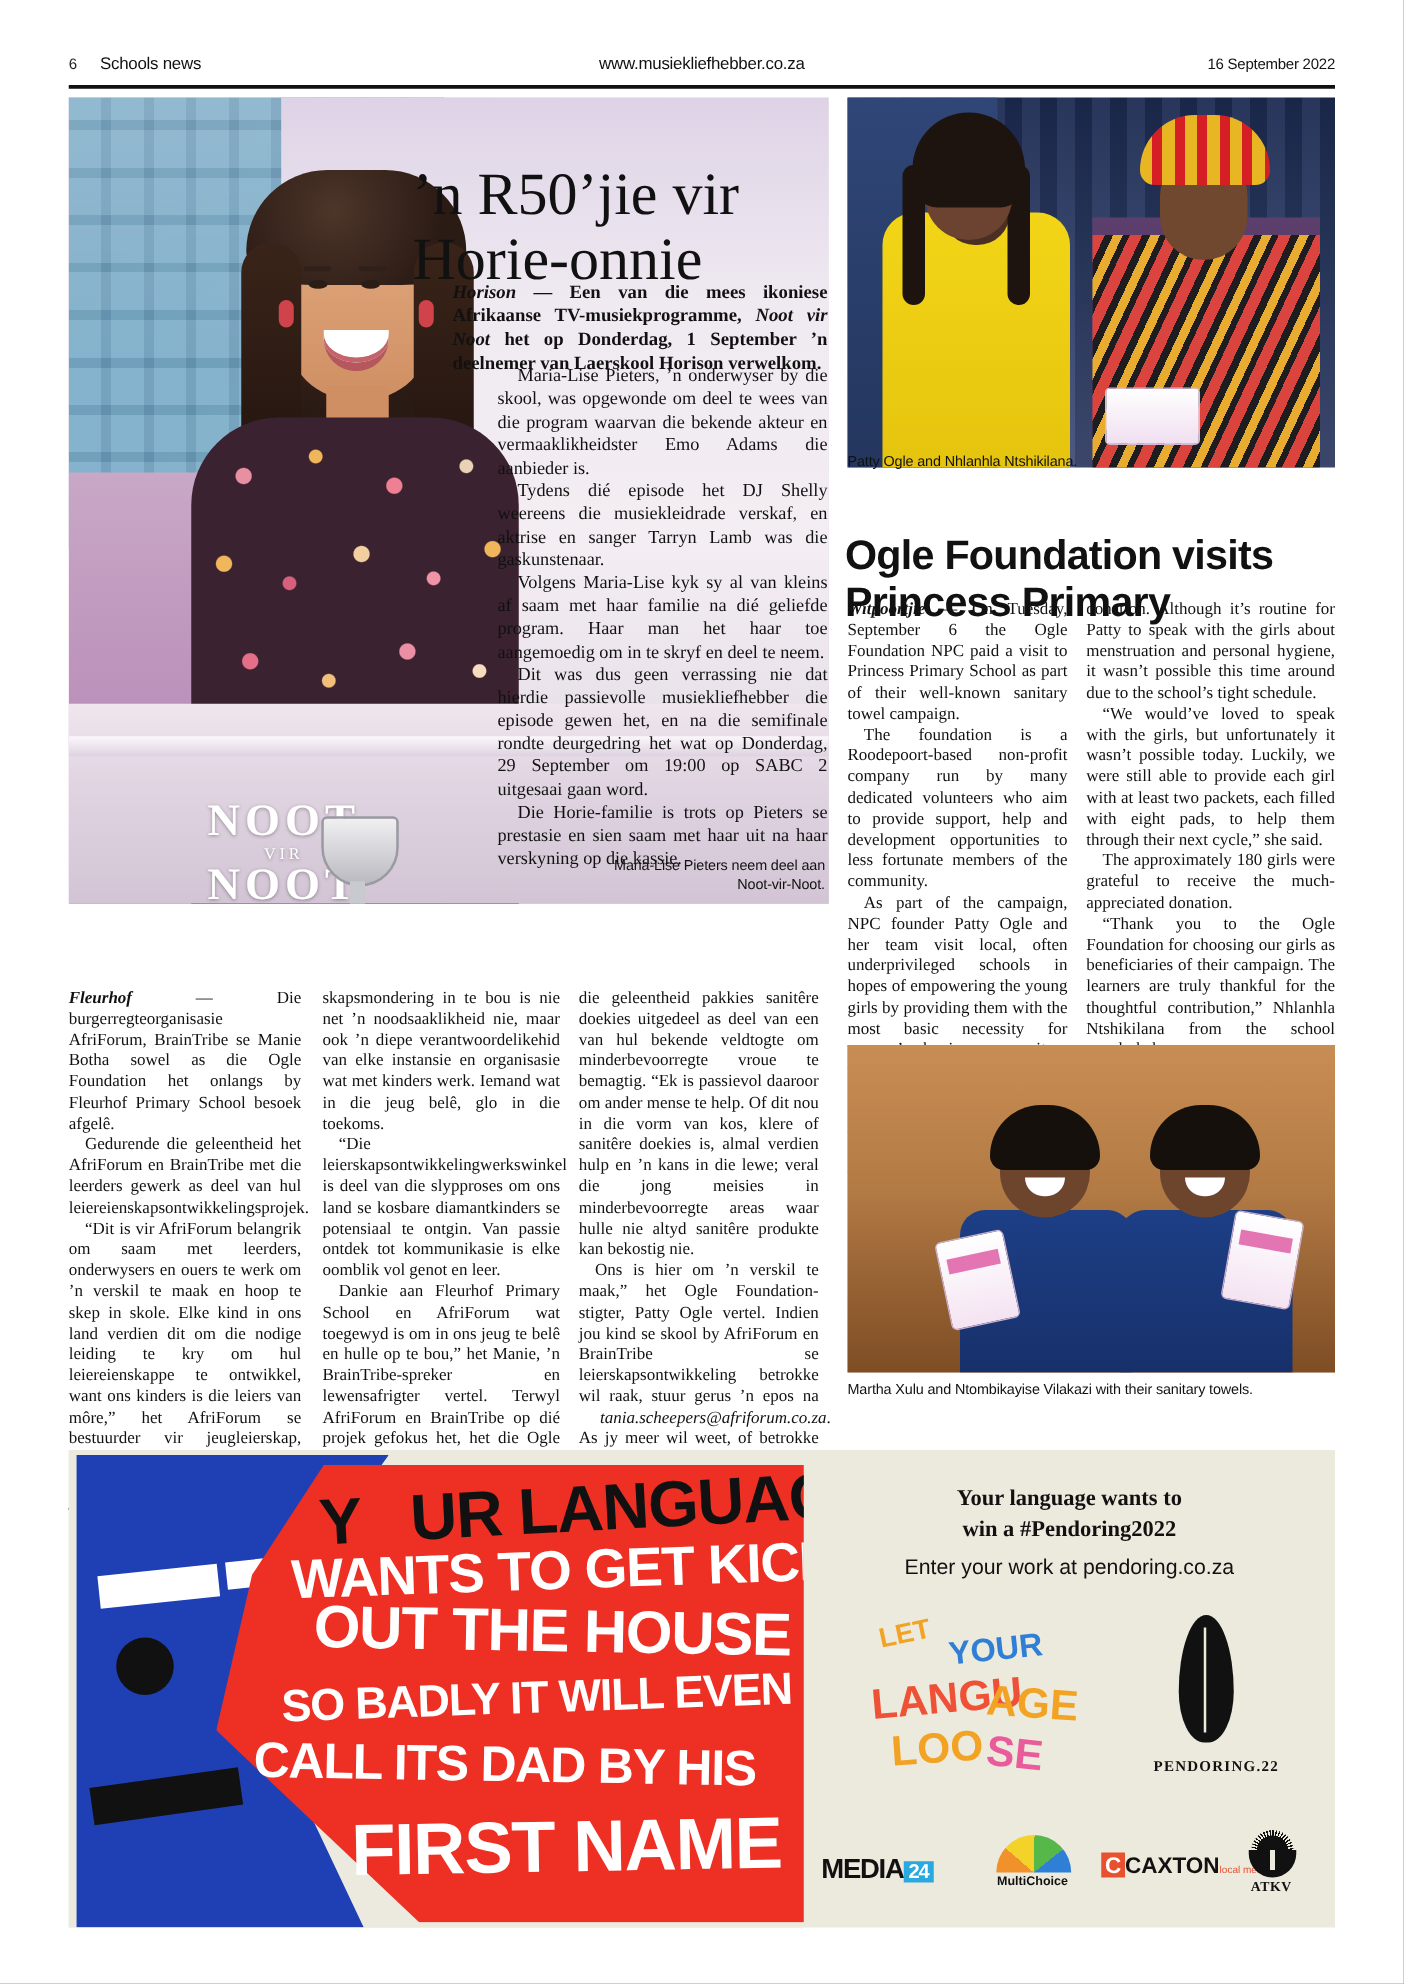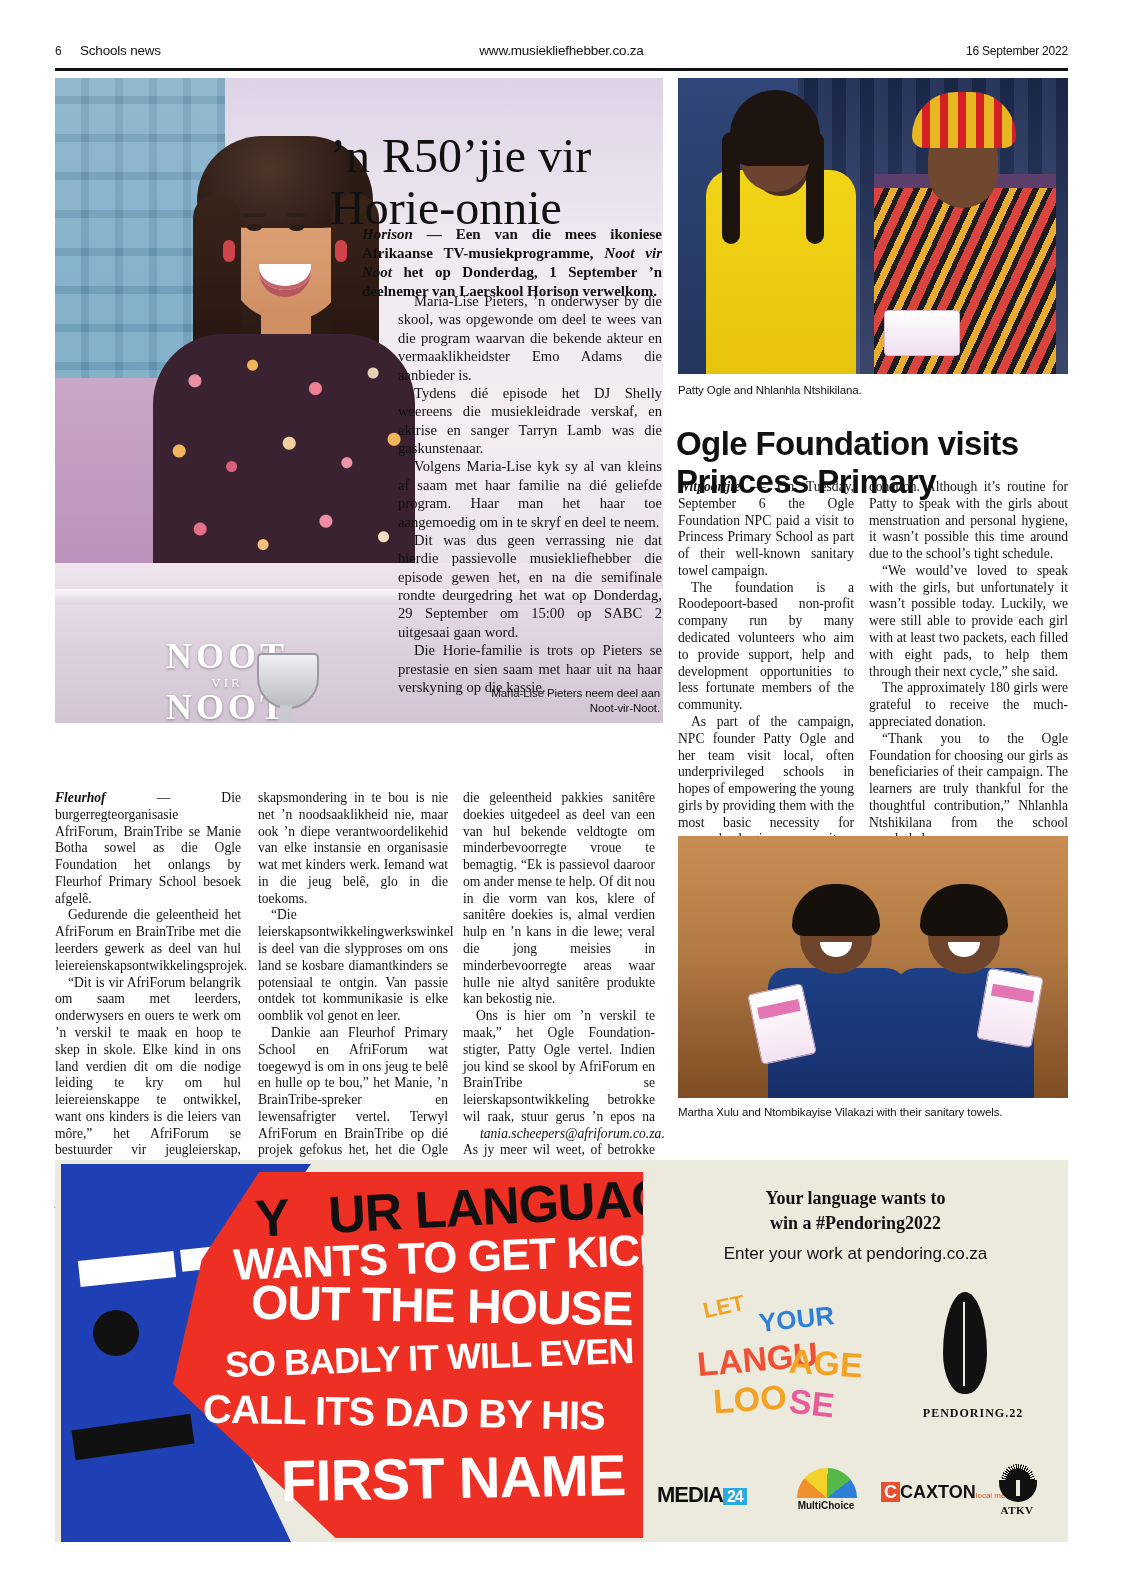--- a/index.html
+++ b/index.html
@@ -121,21 +121,21 @@
   .w2-body{position:absolute;left:196px;top:96px;width:182px;height:200px;
     background:linear-gradient(180deg,#5d3f6e,#49305a);}
   .w2-shawl{position:absolute;left:196px;top:110px;width:182px;height:186px;
     background:repeating-linear-gradient(115deg,#e2453c 0 9px,#1b1b1b 9px 15px,#f0b22e 15px 22px,#1b1b1b 22px 27px);
     opacity:.95;}
   .w2-head{position:absolute;left:250px;top:44px;width:70px;height:86px;border-radius:35px;background:#70482f;}
   .w2-hat{position:absolute;left:234px;top:14px;width:104px;height:56px;border-radius:52px 52px 14px 14px;
     background:repeating-linear-gradient(90deg,#e8b623 0 10px,#d61f24 10px 18px);}
   .pack{position:absolute;left:206px;top:232px;width:74px;height:44px;border-radius:4px;
     background:linear-gradient(180deg,#fff,#f0dff0);border:1px solid #d4b9d4;}
-  .cap2{left:678px;top:384px;width:390px;}
+  .cap2{left:678px;top:364px;width:390px;}
 
   .h2{position:absolute;left:676px;top:398px;width:396px;
       font-family:"Liberation Sans",sans-serif;font-size:33px;line-height:1.14;color:#111;letter-spacing:-0.6px;}
   .col2a{position:absolute;left:678px;top:479px;width:176px;font-size:13.6px;line-height:1.235;color:#111;text-align:justify;}
   .col2b{position:absolute;left:869px;top:479px;width:199px;font-size:13.6px;line-height:1.235;color:#111;text-align:justify;}
   .col2a p,.col2b p{margin:0;text-indent:13px;}
   .col2a p.first,.col2b p.first{text-indent:0;}
   .col2a em{font-style:italic;font-weight:700;}
 
   #photo3{left:678px;top:836px;width:390px;height:262px;
@@ -276,21 +276,21 @@
   <h1 class="h1">’n R50’jie vir Horie-onnie</h1>
 
   <div class="lead1">
     <em>Horison</em><span> — Een van die mees ikoniese Afrikaanse TV-musiekprogramme, </span><em>Noot vir Noot</em><span> het op Donderdag, 1 September ’n deelnemer van Laerskool Horison verwelkom.</span>
   </div>
 
   <div class="body1">
     <p>Maria-Lise Pieters, ’n onderwyser by die skool, was opgewonde om deel te wees van die program waarvan die bekende akteur en vermaaklikheidster Emo Adams die aanbieder is.</p>
     <p>Tydens dié episode het DJ Shelly weereens die musiekleidrade verskaf, en aktrise en sanger Tarryn Lamb was die gaskunstenaar.</p>
     <p>Volgens Maria-Lise kyk sy al van kleins af saam met haar familie na dié geliefde program. Haar man het haar toe aangemoedig om in te skryf en deel te neem.</p>
-    <p>Dit was dus geen verrassing nie dat hierdie passievolle musiekliefhebber die episode gewen het, en na die semifinale rondte deurgedring het wat op Donderdag, 29 September om 15:00 op SABC 2 uitgesaai gaan word.</p>
+    <p>Dit was dus geen verrassing nie dat hierdie passievolle musiekliefhebber die episode gewen het, en na die semifinale rondte deurgedring het wat op Donderdag, 29 September om 19:00 op SABC 2 uitgesaai gaan word.</p>
     <p>Die Horie-familie is trots op Pieters se prestasie en sien saam met haar uit na haar verskyning op die kassie.</p>
   </div>
 
   <div class="cap cap1">Maria-Lise Pieters neem deel aan Noot-vir-Noot.</div>
 
   <div class="photo" id="photo2">
     <div class="p2-curtain"></div>
     <div class="p2-wall"></div>
     <div class="w-yellow">
         <div class="collar"></div>

